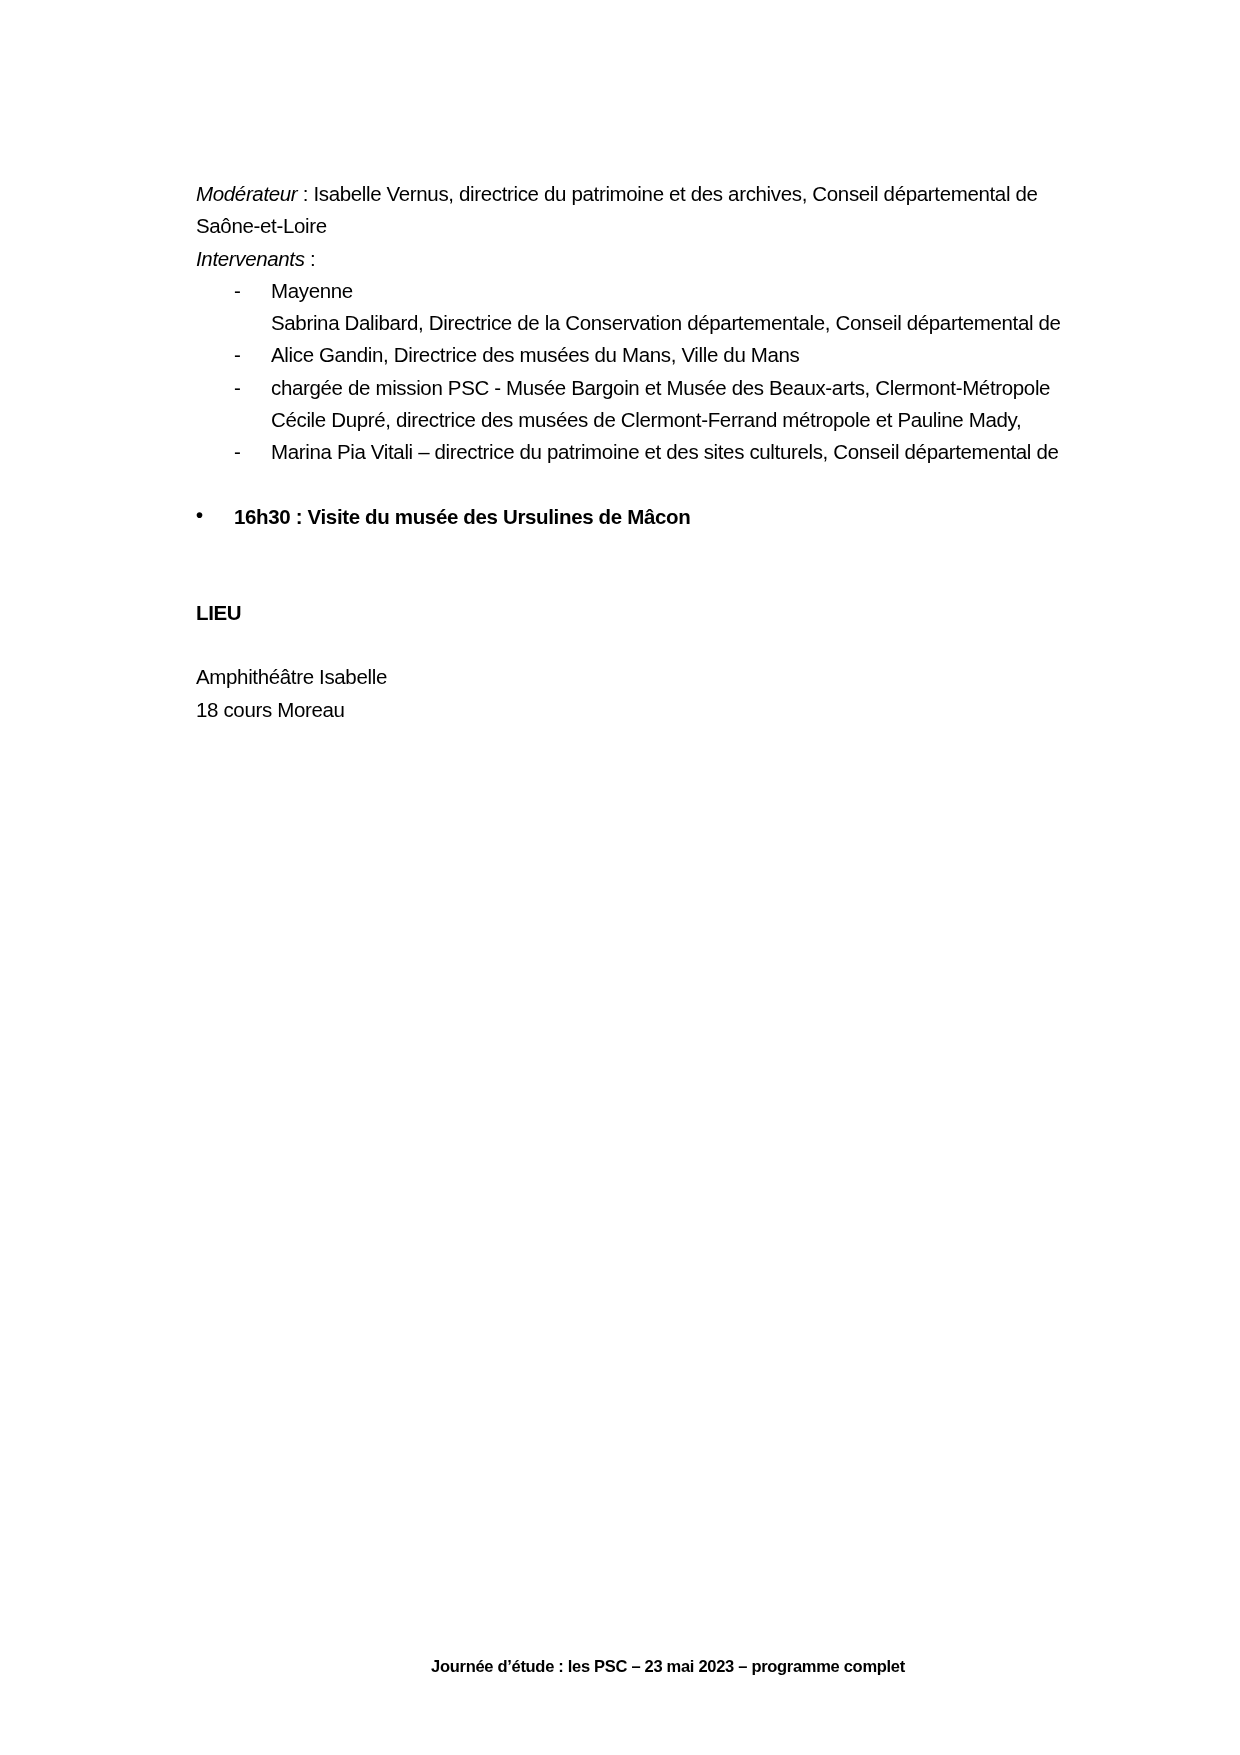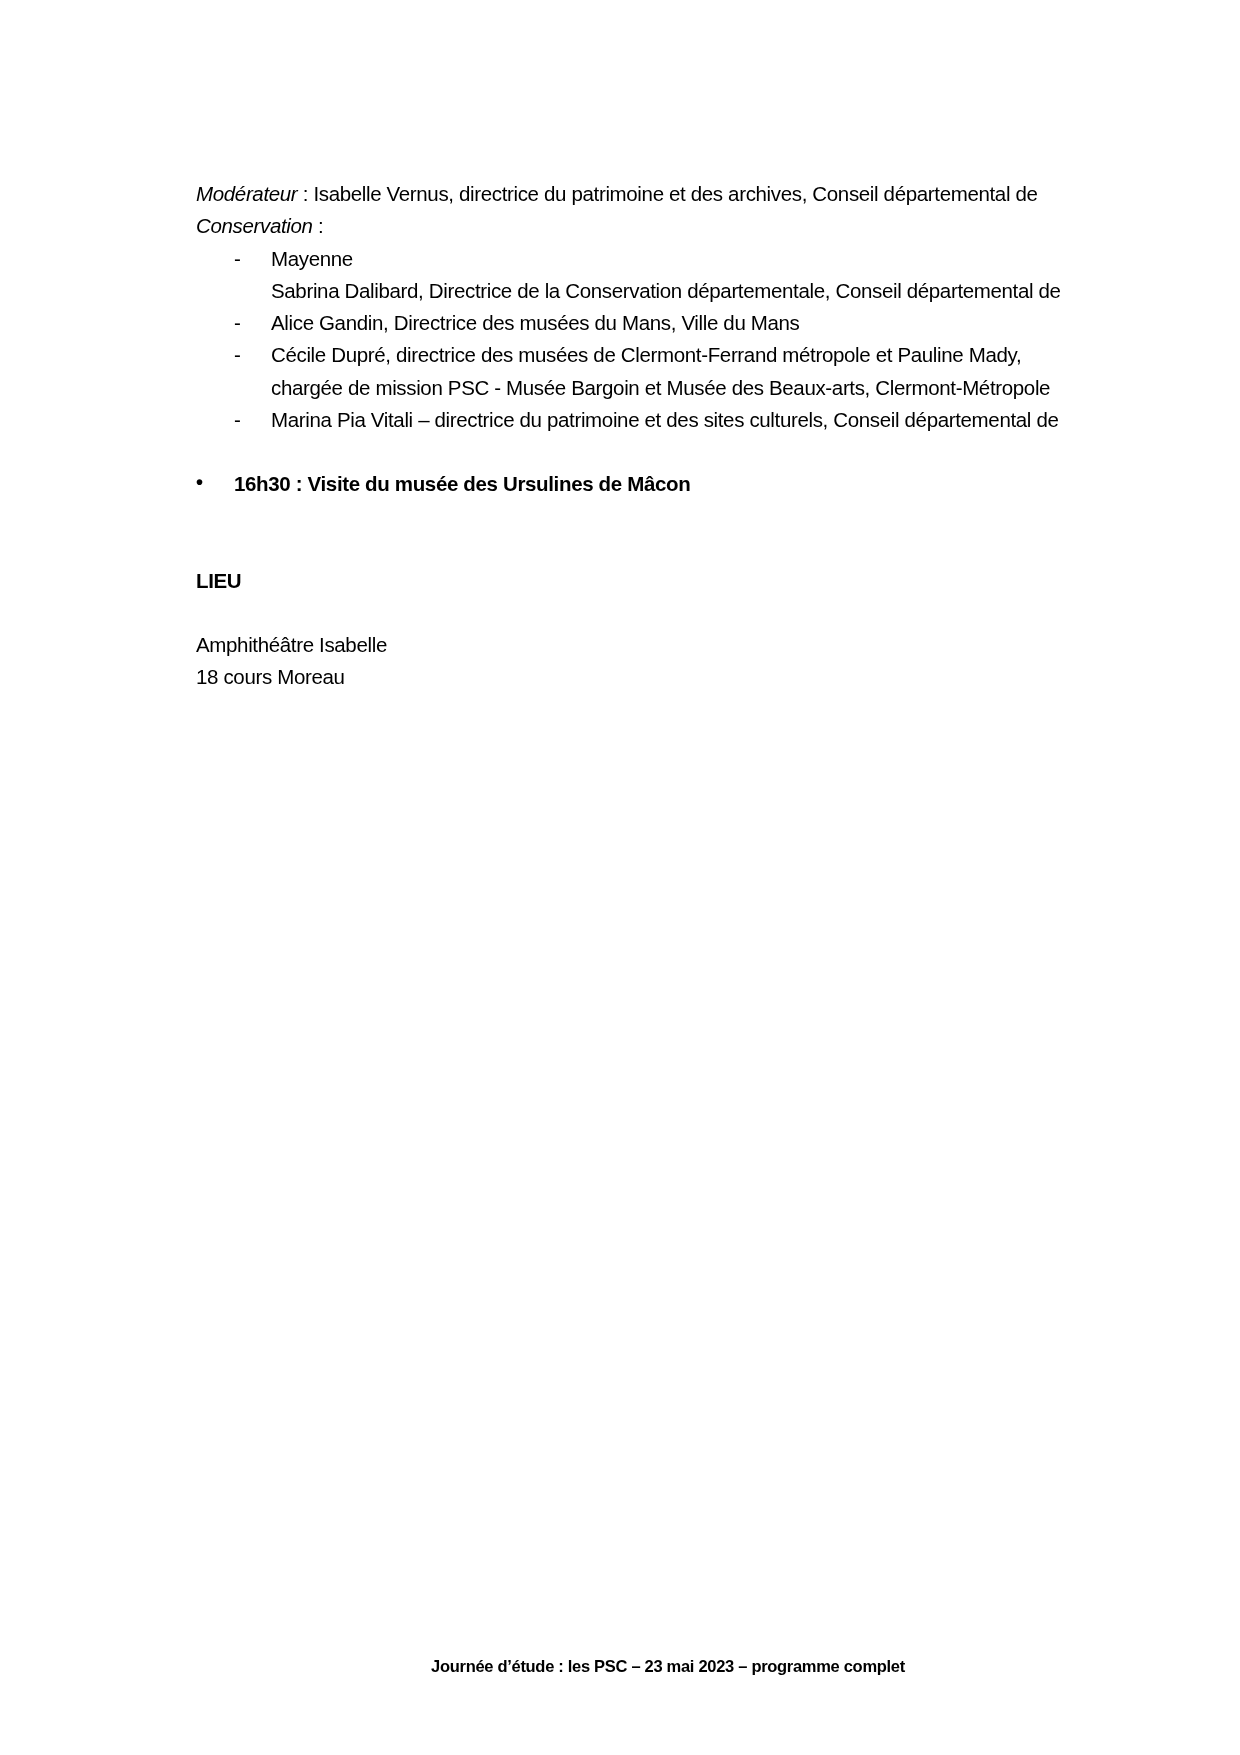--- a/index.html
+++ b/index.html
@@ -82,40 +82,41 @@
 </head>
 <body>
 
 <div class="page">
   <div class="content">
 
     <div>
       <div class="line">
         <span class="it">Modérateur</span><span> : </span><span>Isabelle Vernus, directrice du patrimoine et des archives, Conseil départemental de</span>
       </div>
+      <div class="line">Saône-et-Loire</div>
     </div>
 
     <div>
       <div class="line">
-        <span class="it">Conservation</span><span> :</span>
+        <span class="it">Intervenants</span><span> :</span>
       </div>
       <ul class="dash-list">
         <li class="dash-item">
           <span class="dash">-</span>
           <div class="line">Mayenne</div>
           <div class="line">Sabrina Dalibard, Directrice de la Conservation départementale, Conseil départemental de</div>
         </li>
         <li class="dash-item">
           <span class="dash">-</span>
           <div class="line">Alice Gandin, Directrice des musées du Mans, Ville du Mans</div>
         </li>
         <li class="dash-item">
           <span class="dash">-</span>
+          <div class="line">chargée de mission PSC - Musée Bargoin et Musée des Beaux-arts, Clermont-Métropole</div>
           <div class="line">Cécile Dupré, directrice des musées de Clermont-Ferrand métropole et Pauline Mady,</div>
-          <div class="line">chargée de mission PSC - Musée Bargoin et Musée des Beaux-arts, Clermont-Métropole</div>
         </li>
         <li class="dash-item">
           <span class="dash">-</span>
           <div class="line">Marina Pia Vitali – directrice du patrimoine et des sites culturels, Conseil départemental de</div>
         </li>
       </ul>
     </div>
 
     <div class="bullet-item">
       <span class="bullet">•</span>

